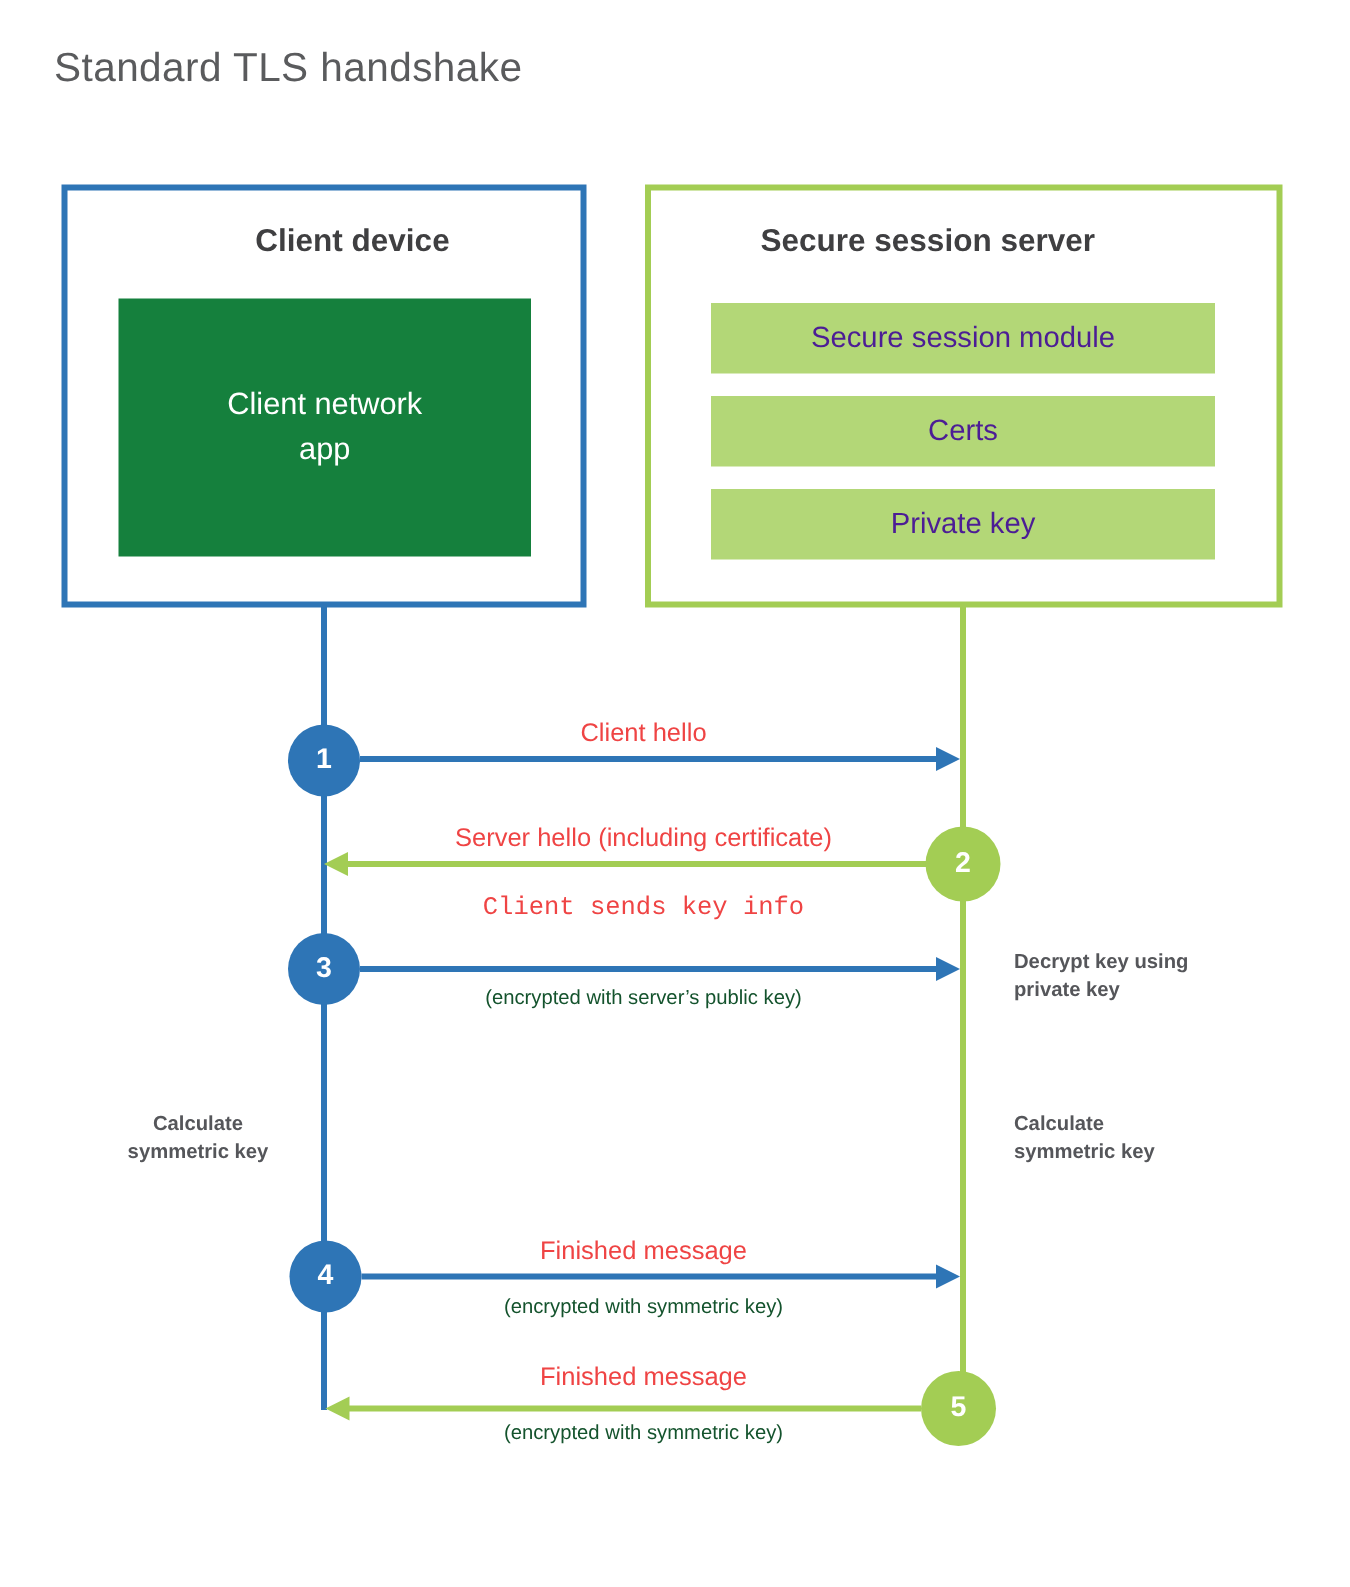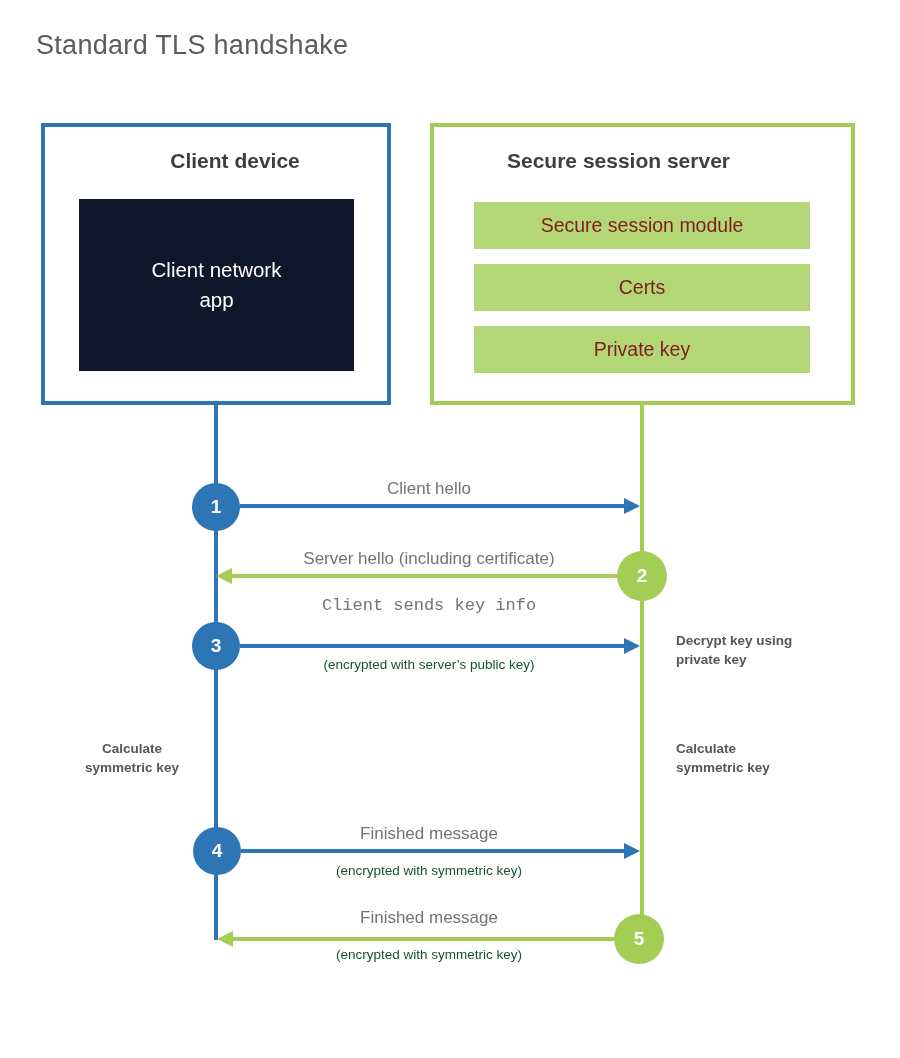--- a/index.html
+++ b/index.html
@@ -13,26 +13,26 @@
     left:36px;top:30px;font-size:27px;font-weight:300;color:#5a5b5d;letter-spacing:.3px;
   }
   
   .actor-box{box-sizing:border-box;background:#ffffff;}
   .client-box{left:41px;top:123px;width:350px;height:282px;border:4px solid #2e75b6;}
   .server-box{left:430px;top:123px;width:425px;height:282px;border:4px solid #a3cd54;}
   .box-heading{font-weight:700;font-size:21px;color:#3f3f41;text-align:center;}
   .client-heading{left:41px;top:149px;width:350px;padding-left:19px;}
   .server-heading{left:406px;top:149px;width:425px;}
   .app-box{
-    left:79px;top:199px;width:275px;height:172px;background:#0f172a;
+    left:79px;top:199px;width:275px;height:172px;background:#15803d;
     display:flex;align-items:center;justify-content:center;
   }
   .app-label{width:165px;text-align:center;color:#ffffff;font-size:20.5px;line-height:30px;}
   .module-bar{
-    left:474px;width:336px;height:47px;background:#b3d777;color:#7f1d1d;font-size:19.5px;
+    left:474px;width:336px;height:47px;background:#b3d777;color:#4c1d95;font-size:19.5px;
     display:flex;align-items:center;justify-content:center;
   }
   .bar-1{top:202px;} .bar-2{top:264px;} .bar-3{top:326px;}
   
   .lifeline{width:4px;top:403px;}
   .client-line{left:214px;height:537px;background:#2e75b6;}
   .server-line{left:640px;height:535px;background:#a3cd54;}
   
   .badge{
     border-radius:50%;color:#ffffff;font-weight:700;font-size:19px;
@@ -49,21 +49,21 @@
     border-top:8px solid transparent;border-bottom:8px solid transparent;
     border-left:16px solid #2e75b6;
   }
   .arrow-left .shaft{left:14px;right:0;background:#a3cd54;}
   .arrow-left .head{
     position:absolute;left:0;top:0;width:0;height:0;
     border-top:8px solid transparent;border-bottom:8px solid transparent;
     border-right:16px solid #a3cd54;
   }
   
-  .msg-label{left:216px;width:426px;text-align:center;font-size:17px;color:#737373;}
+  .msg-label{left:216px;width:426px;text-align:center;font-size:17px;color:#ef4444;}
   .msg-sub{left:216px;width:426px;text-align:center;font-size:13.5px;color:#14532d;}
   .side-note{font-size:13.5px;color:#55565a;line-height:19px;font-weight:bold;}
   .note-decrypt{left:676px;top:631px;width:140px;}
   .note-calc-right{left:676px;top:739px;width:110px;}
   .note-calc-left{left:76px;top:739px;width:112px;text-align:center;}
 </style>
 </head>
 <body>
 
 <div id="canvas">

